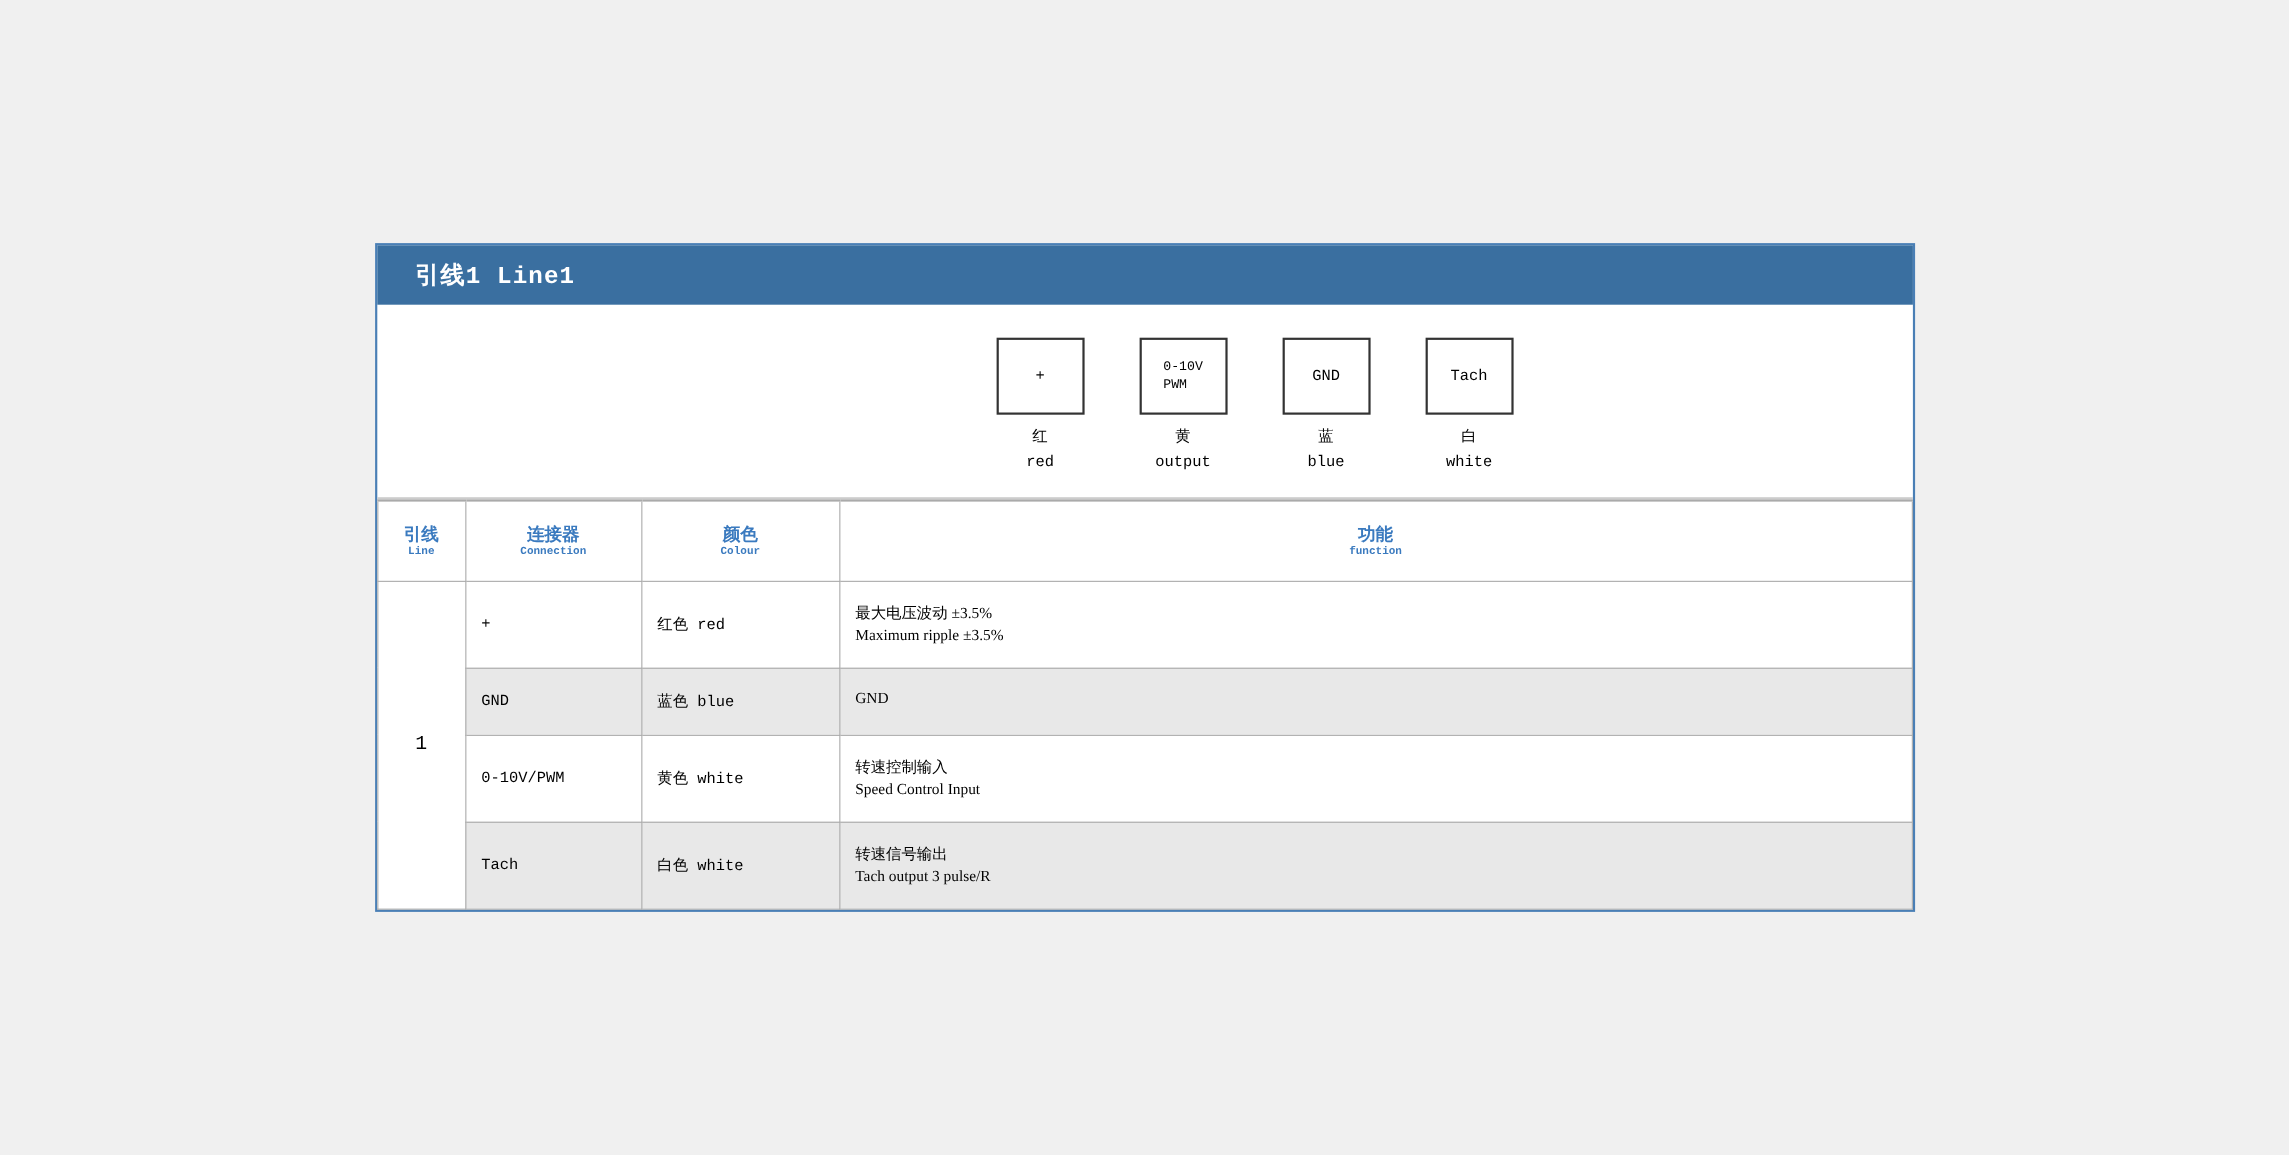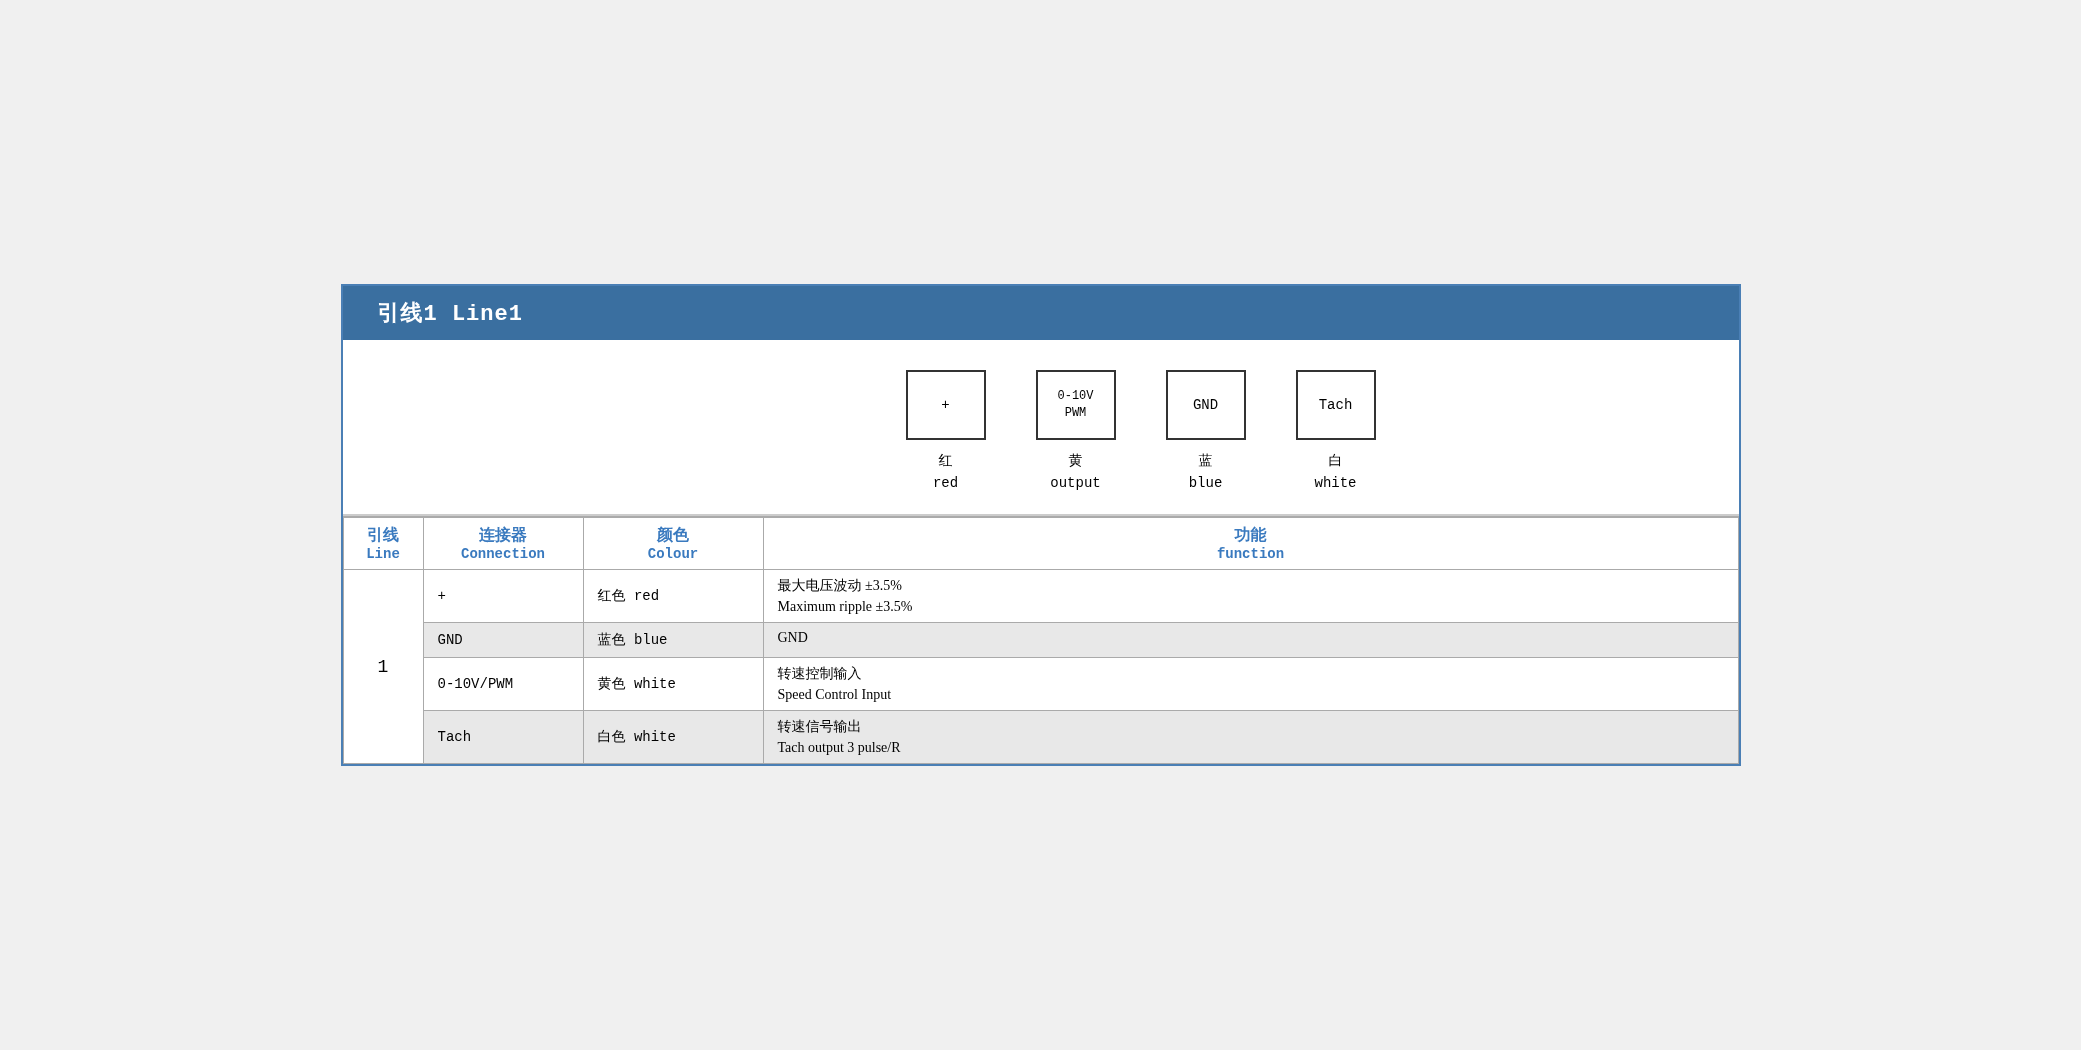--- a/index.html
+++ b/index.html
@@ -77,39 +77,39 @@
       width: 100%;
     }
 
     table {
       width: 100%;
       border-collapse: collapse;
     }
 
     th, td {
       border: 1px solid #aaa;
-      padding: 7px 14px;
+      padding: 20px 14px;
       vertical-align: top;
       font-family: 'Courier New', Courier, monospace;
       font-size: 15px;
     }
 
     .th-header {
       background: #fff;
       border-top: 2px solid #aaa;
     }
 
     .header-chinese {
       color: #3a7abf;
       font-size: 16px;
     }
 
     .header-english {
       color: #3a7abf;
-      font-size: 14px;
+      font-size: 10px;
     }
 
     .col-line {
       width: 80px;
       text-align: center;
     }
 
     .col-connection {
       width: 160px;
       margin-left: 42px;
@@ -180,21 +180,21 @@
 
       <div class="connector-item">
         <div class="connector-box">+</div>
         <div class="connector-label">
           <div>红</div>
           <div>red</div>
         </div>
       </div>
 
       <div class="connector-item">
-        <div class="connector-box" style="font-size:12px; text-align:center; line-height:1.4;">0-10V<br>PWM</div>
+        <div class="connector-box" style="font-size:12px; line-height:1.4;">0-10V<br>PWM</div>
         <div class="connector-label">
           <div>黄</div>
           <div>output</div>
         </div>
       </div>
 
       <div class="connector-item">
         <div class="connector-box">GND</div>
         <div class="connector-label">
           <div>蓝</div>

